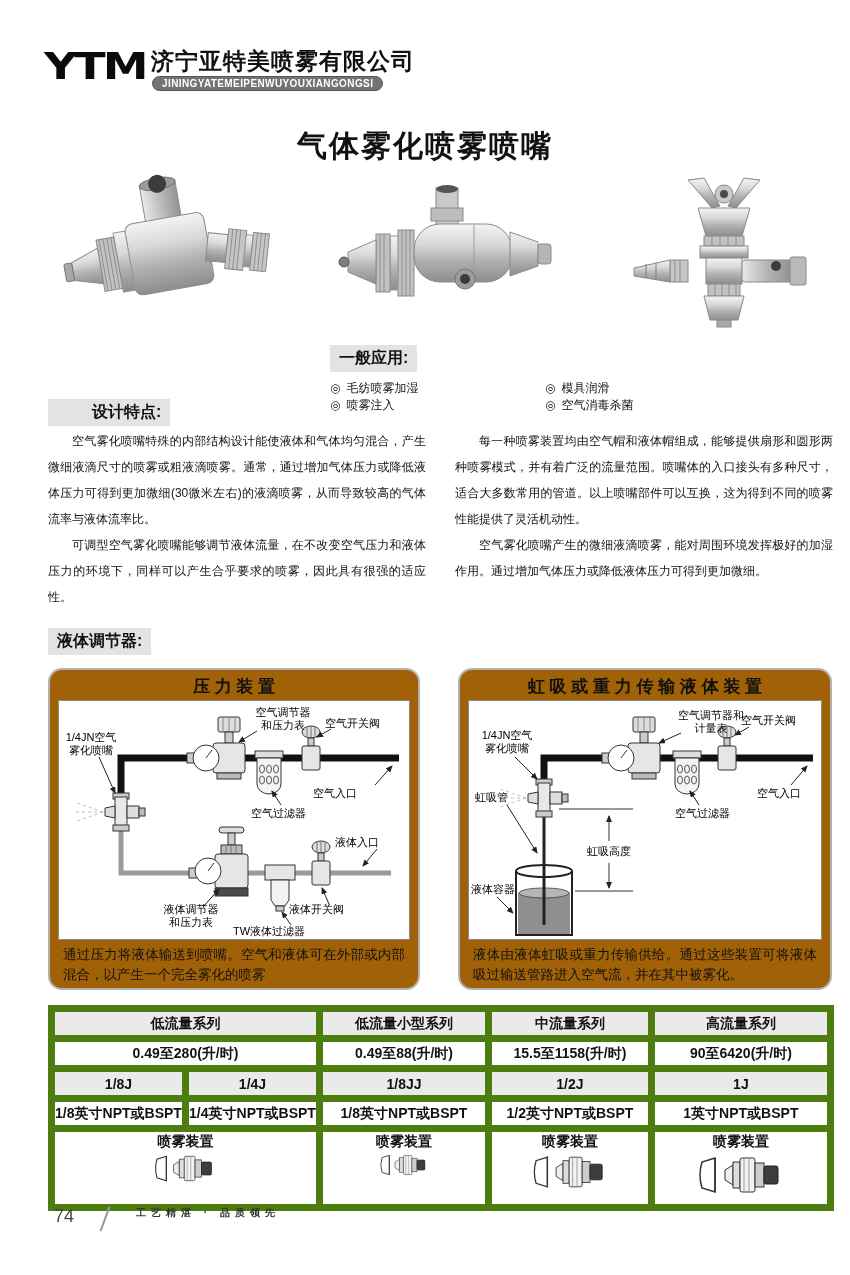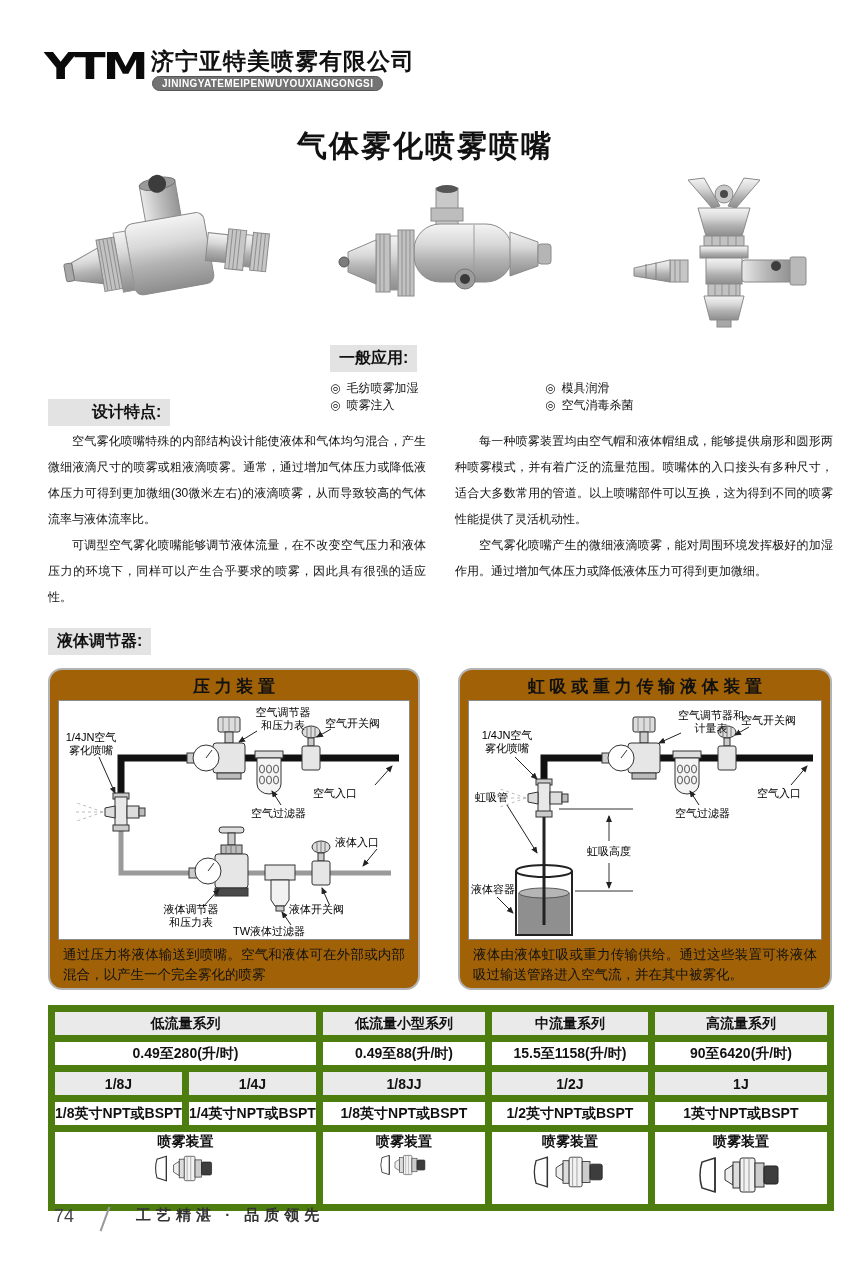--- a/index.html
+++ b/index.html
@@ -43,21 +43,21 @@
         border-top:2px solid #1a1a1a;border-bottom:3px solid #1a1a1a;table-layout:fixed;}
   .spec-table td{border:7px solid #4d7c0f;text-align:center;font-size:14px;font-weight:600;
         padding:2px 0;height:19px;}
   .spec-table tr.shade td{background:#eaeaea;}
   .spec-table td.devcell{height:62px;vertical-align:top;padding-top:1px;}
   .devcell .devlabel{font-size:14px;font-weight:600;}
   
   .footer{position:absolute;left:54px;top:1206px;display:flex;align-items:flex-start;gap:30px;}
   .page-num{font-size:18px;color:#444;}
   .f-divider{width:2px;height:26px;background:#999;transform:rotate(20deg);}
-  .slogan{font-size:15px;font-weight:700;letter-spacing:5px;color:#333;}
+  .slogan{font-size:10px;font-weight:700;letter-spacing:5px;color:#333;}
 </style>
 </head>
 <body>
 
 <div id="page">
 
   <div class="logo">YTM</div>
   <div class="company">济宁亚特美喷雾有限公司</div>
   <div class="pinyin">JININGYATEMEIPENWUYOUXIANGONGSI</div>
 

